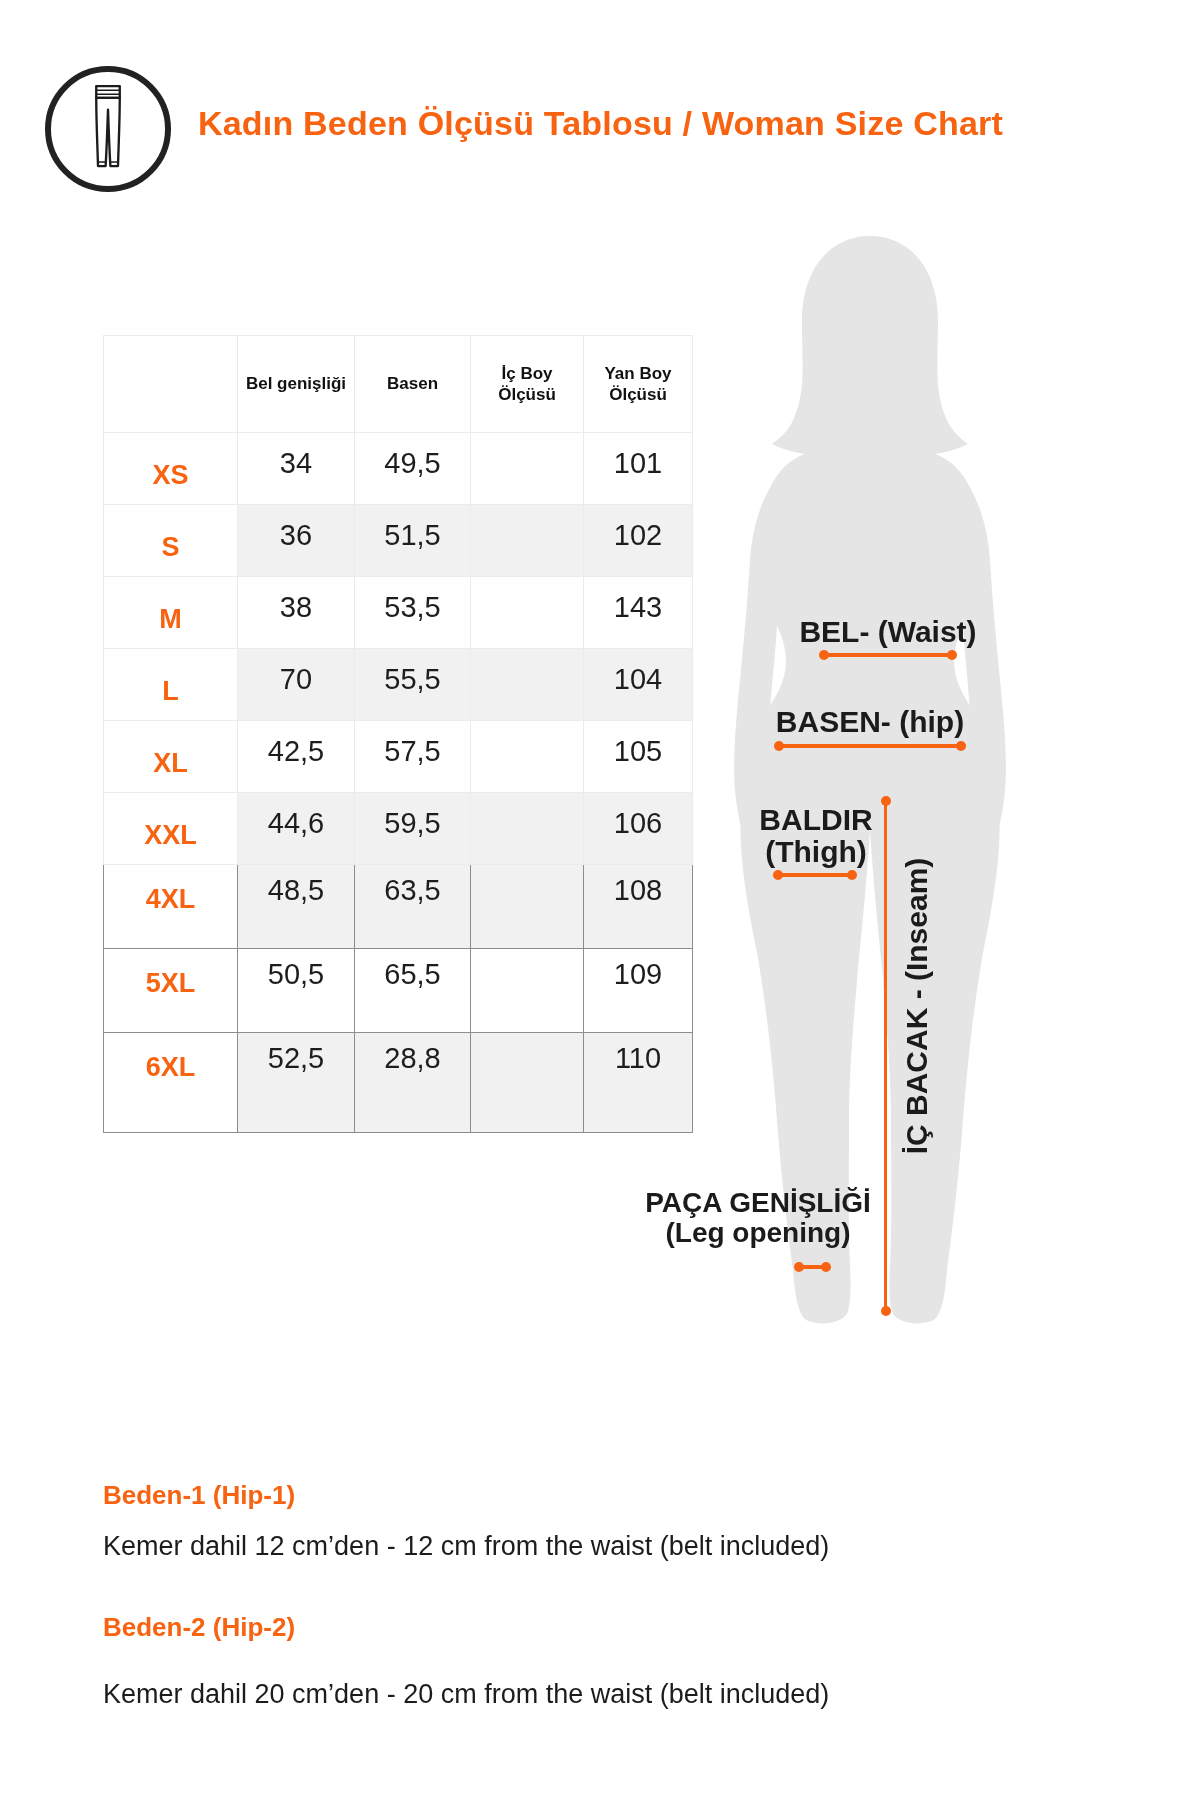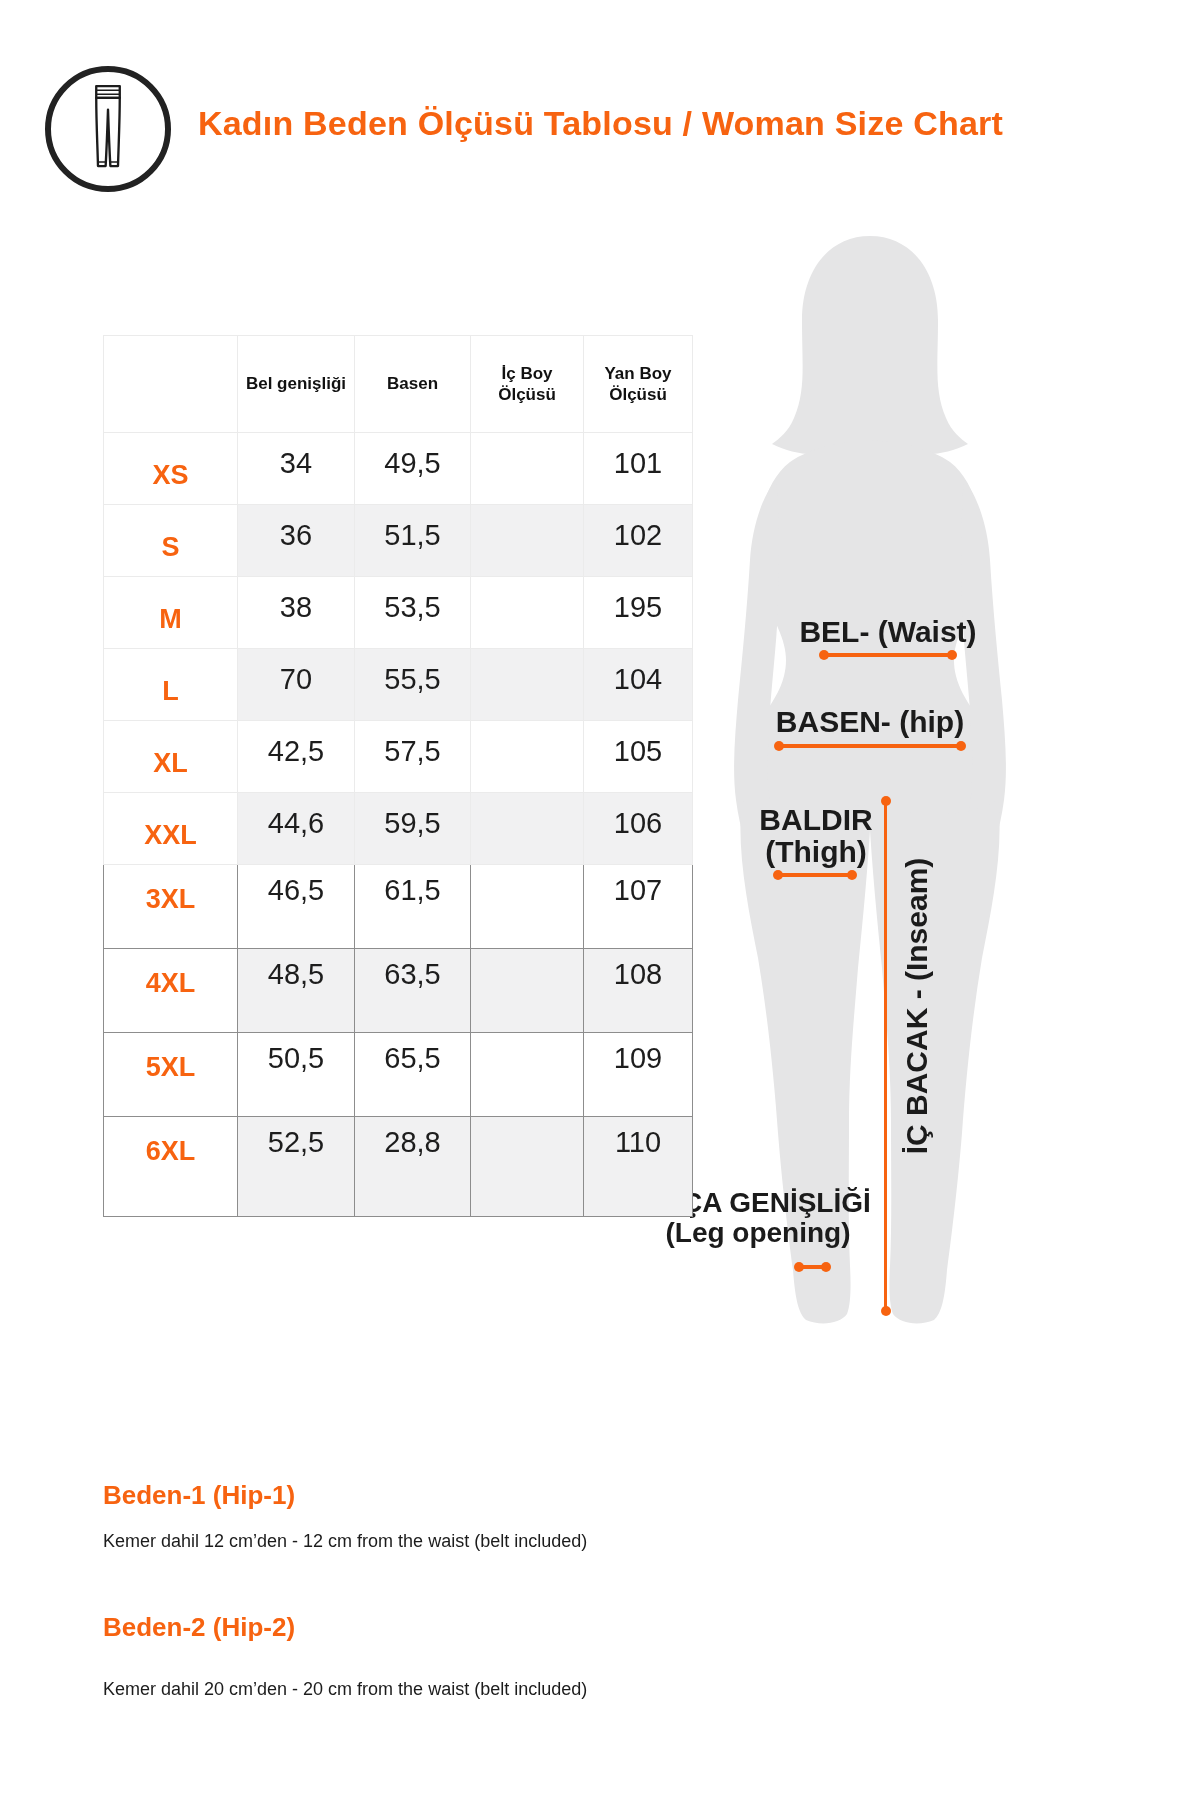--- a/index.html
+++ b/index.html
@@ -66,21 +66,21 @@
   #inseam-line{left:884px;top:800px;height:512px;}
   #bel-label{left:888px;top:616px;}
   #basen-label{left:870px;top:706px;}
   #baldir-label{left:816px;top:804px;}
   #inseam-label{
     left:917px;top:1006px;transform:translate(-50%,-50%) rotate(-90deg);
   }
   #paca-label{left:758px;top:1188px;font-size:28px;}
   
   .note-title{position:absolute;left:103px;font-size:26px;font-weight:bold;color:var(--accent);z-index:2;}
-  .note-text{position:absolute;left:103px;font-size:18px;color:#1c1c1c;z-index:2;white-space:nowrap;}
+  .note-text{position:absolute;left:103px;font-size:27px;color:#1c1c1c;z-index:2;white-space:nowrap;}
   #note1-title{top:1480px;}
   #note1-text{top:1531px;}
   #note2-title{top:1612px;}
   #note2-text{top:1663px;margin-top:16px;}
 </style>
 </head>
 <body>
 
 <div id="canvas">
 
@@ -164,21 +164,21 @@
       <td>36</td>
       <td>51,5</td>
       <td></td>
       <td>102</td>
     </tr>
         <tr>
       <td class="size">M</td>
       <td>38</td>
       <td>53,5</td>
       <td></td>
-      <td>195</td>
+      <td>143</td>
     </tr>
         <tr class="alt">
       <td class="size">L</td>
       <td>70</td>
       <td>55,5</td>
       <td></td>
       <td>104</td>
     </tr>
         <tr>
       <td class="size">XL</td>
@@ -187,27 +187,20 @@
       <td></td>
       <td>105</td>
     </tr>
         <tr class="alt">
       <td class="size">XXL</td>
       <td>44,6</td>
       <td>59,5</td>
       <td></td>
       <td>106</td>
     </tr>
-        <tr class="lower">
-      <td class="size">3XL</td>
-      <td>46,5</td>
-      <td>61,5</td>
-      <td></td>
-      <td>107</td>
-    </tr>
         <tr class="alt lower">
       <td class="size">4XL</td>
       <td>48,5</td>
       <td>63,5</td>
       <td></td>
       <td>108</td>
     </tr>
         <tr class="lower">
       <td class="size">5XL</td>
       <td>50,5</td>

